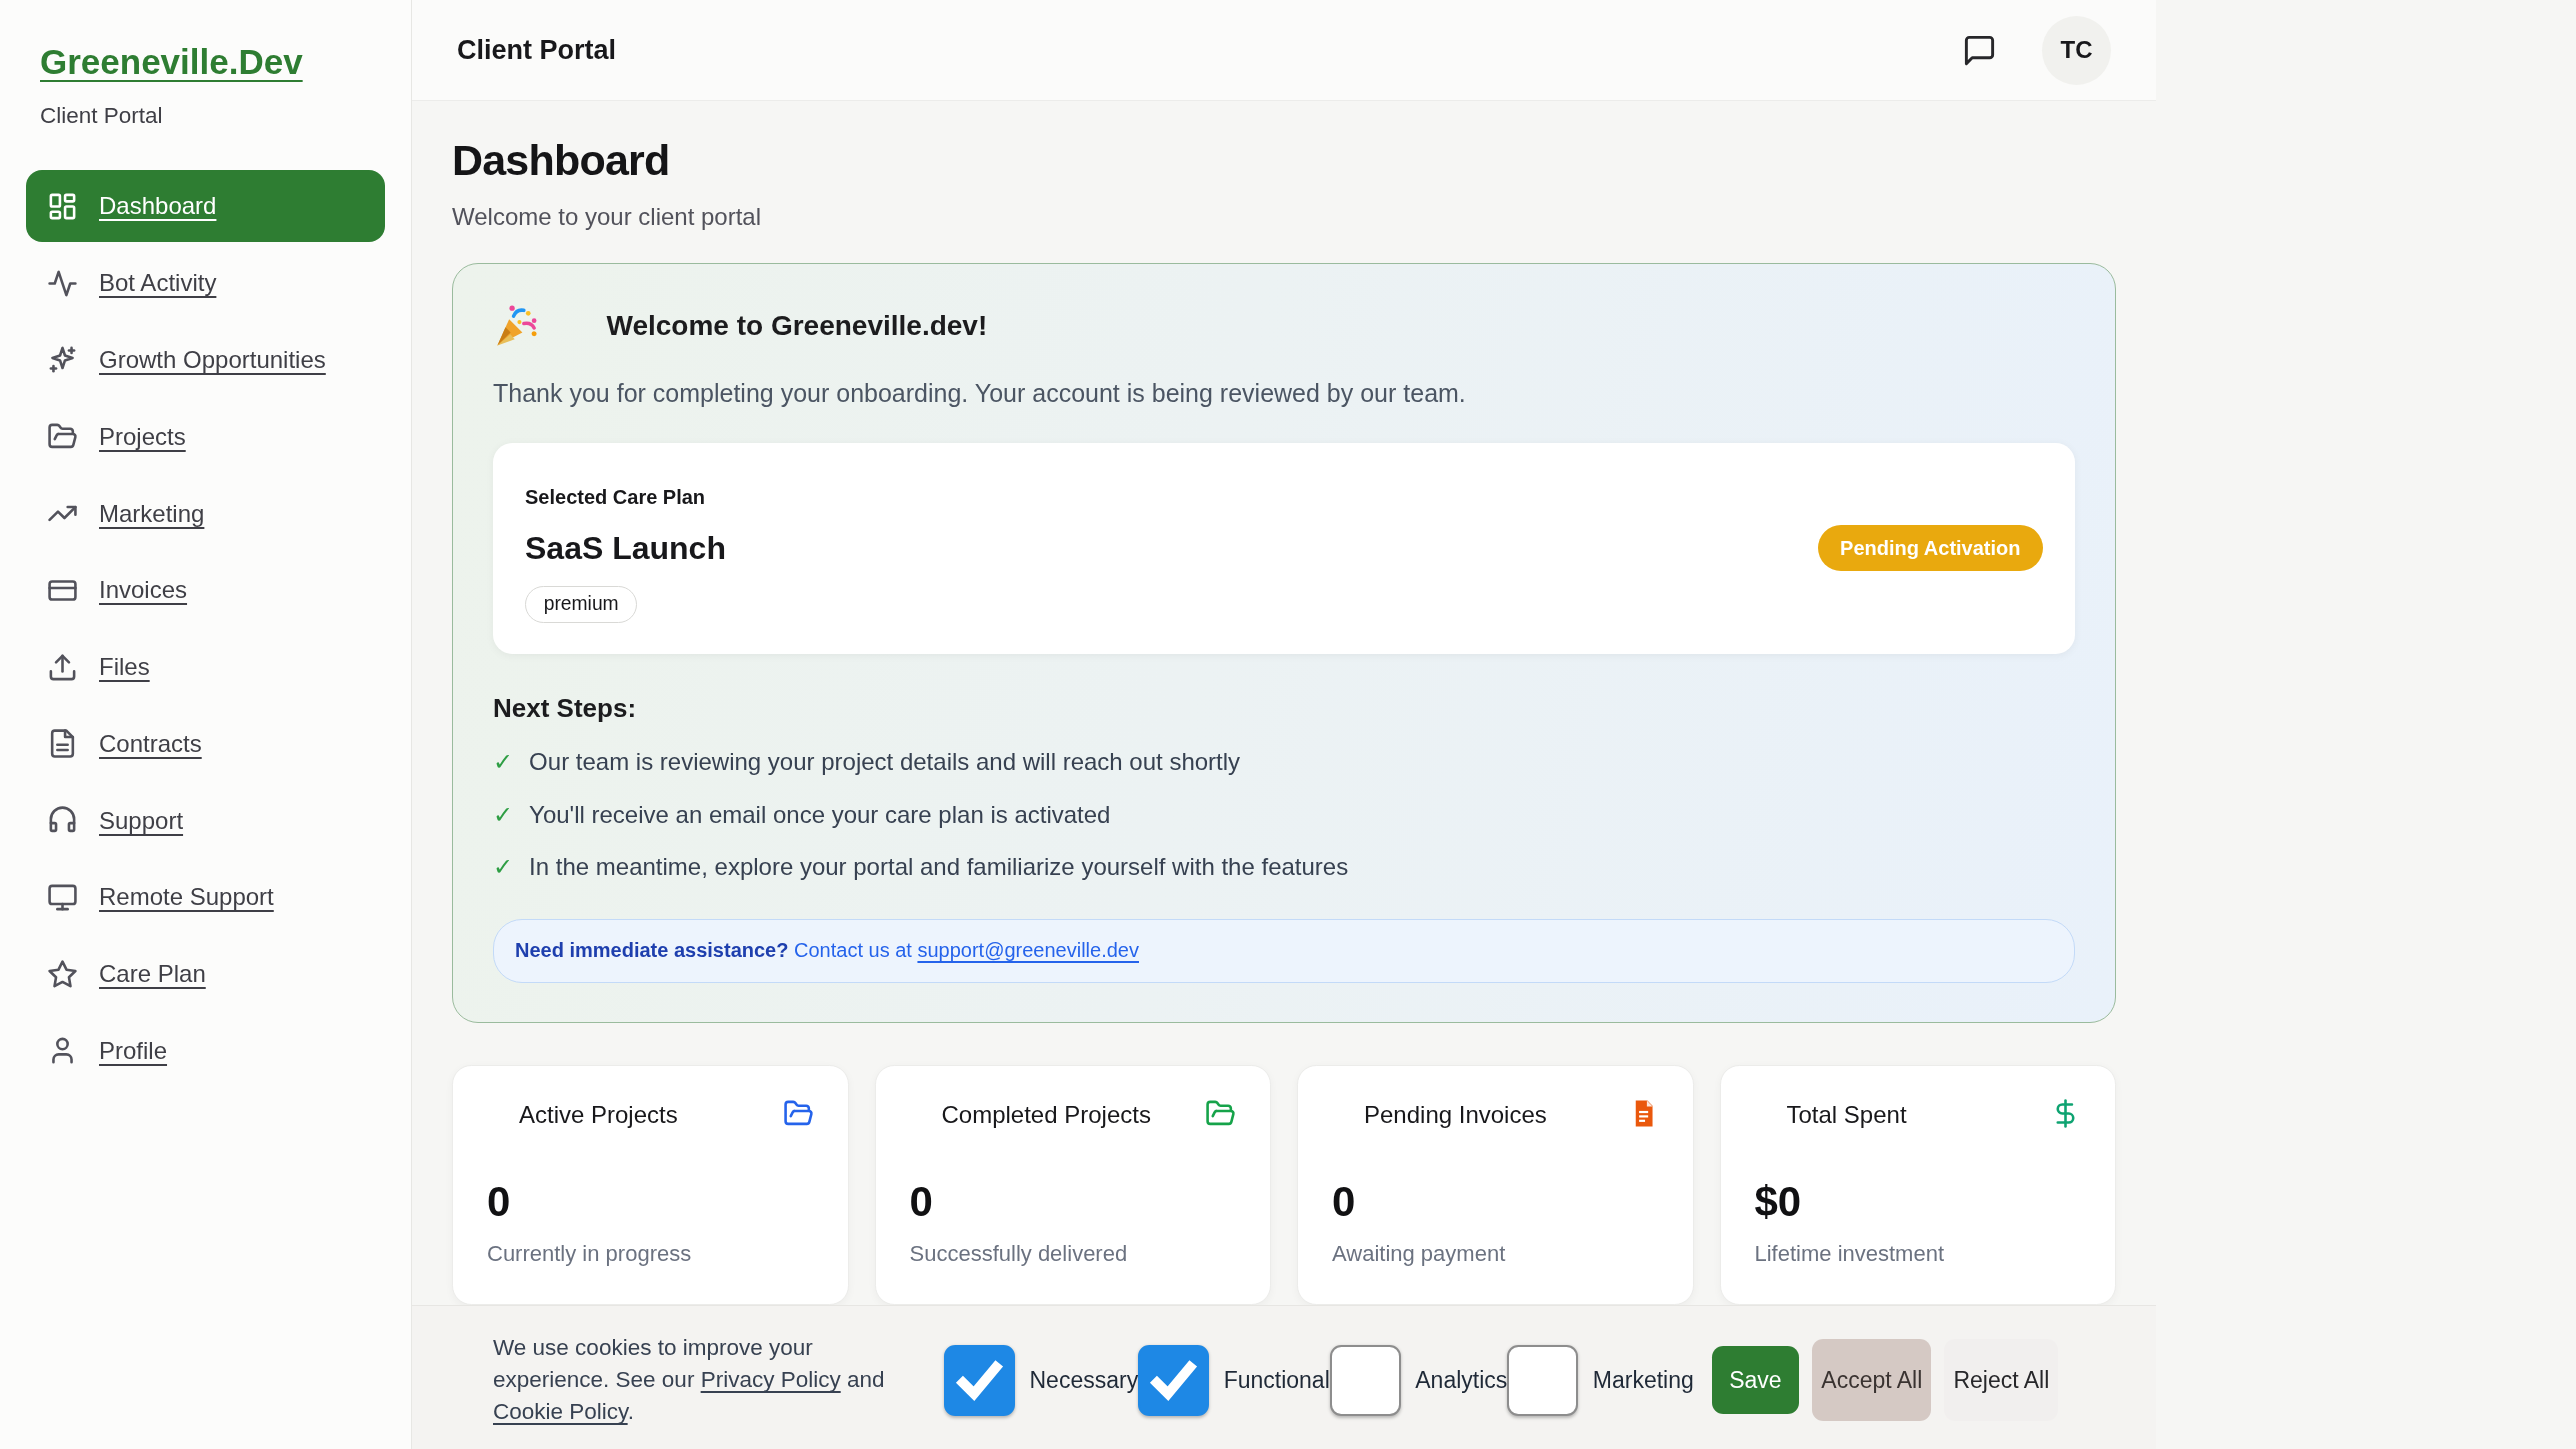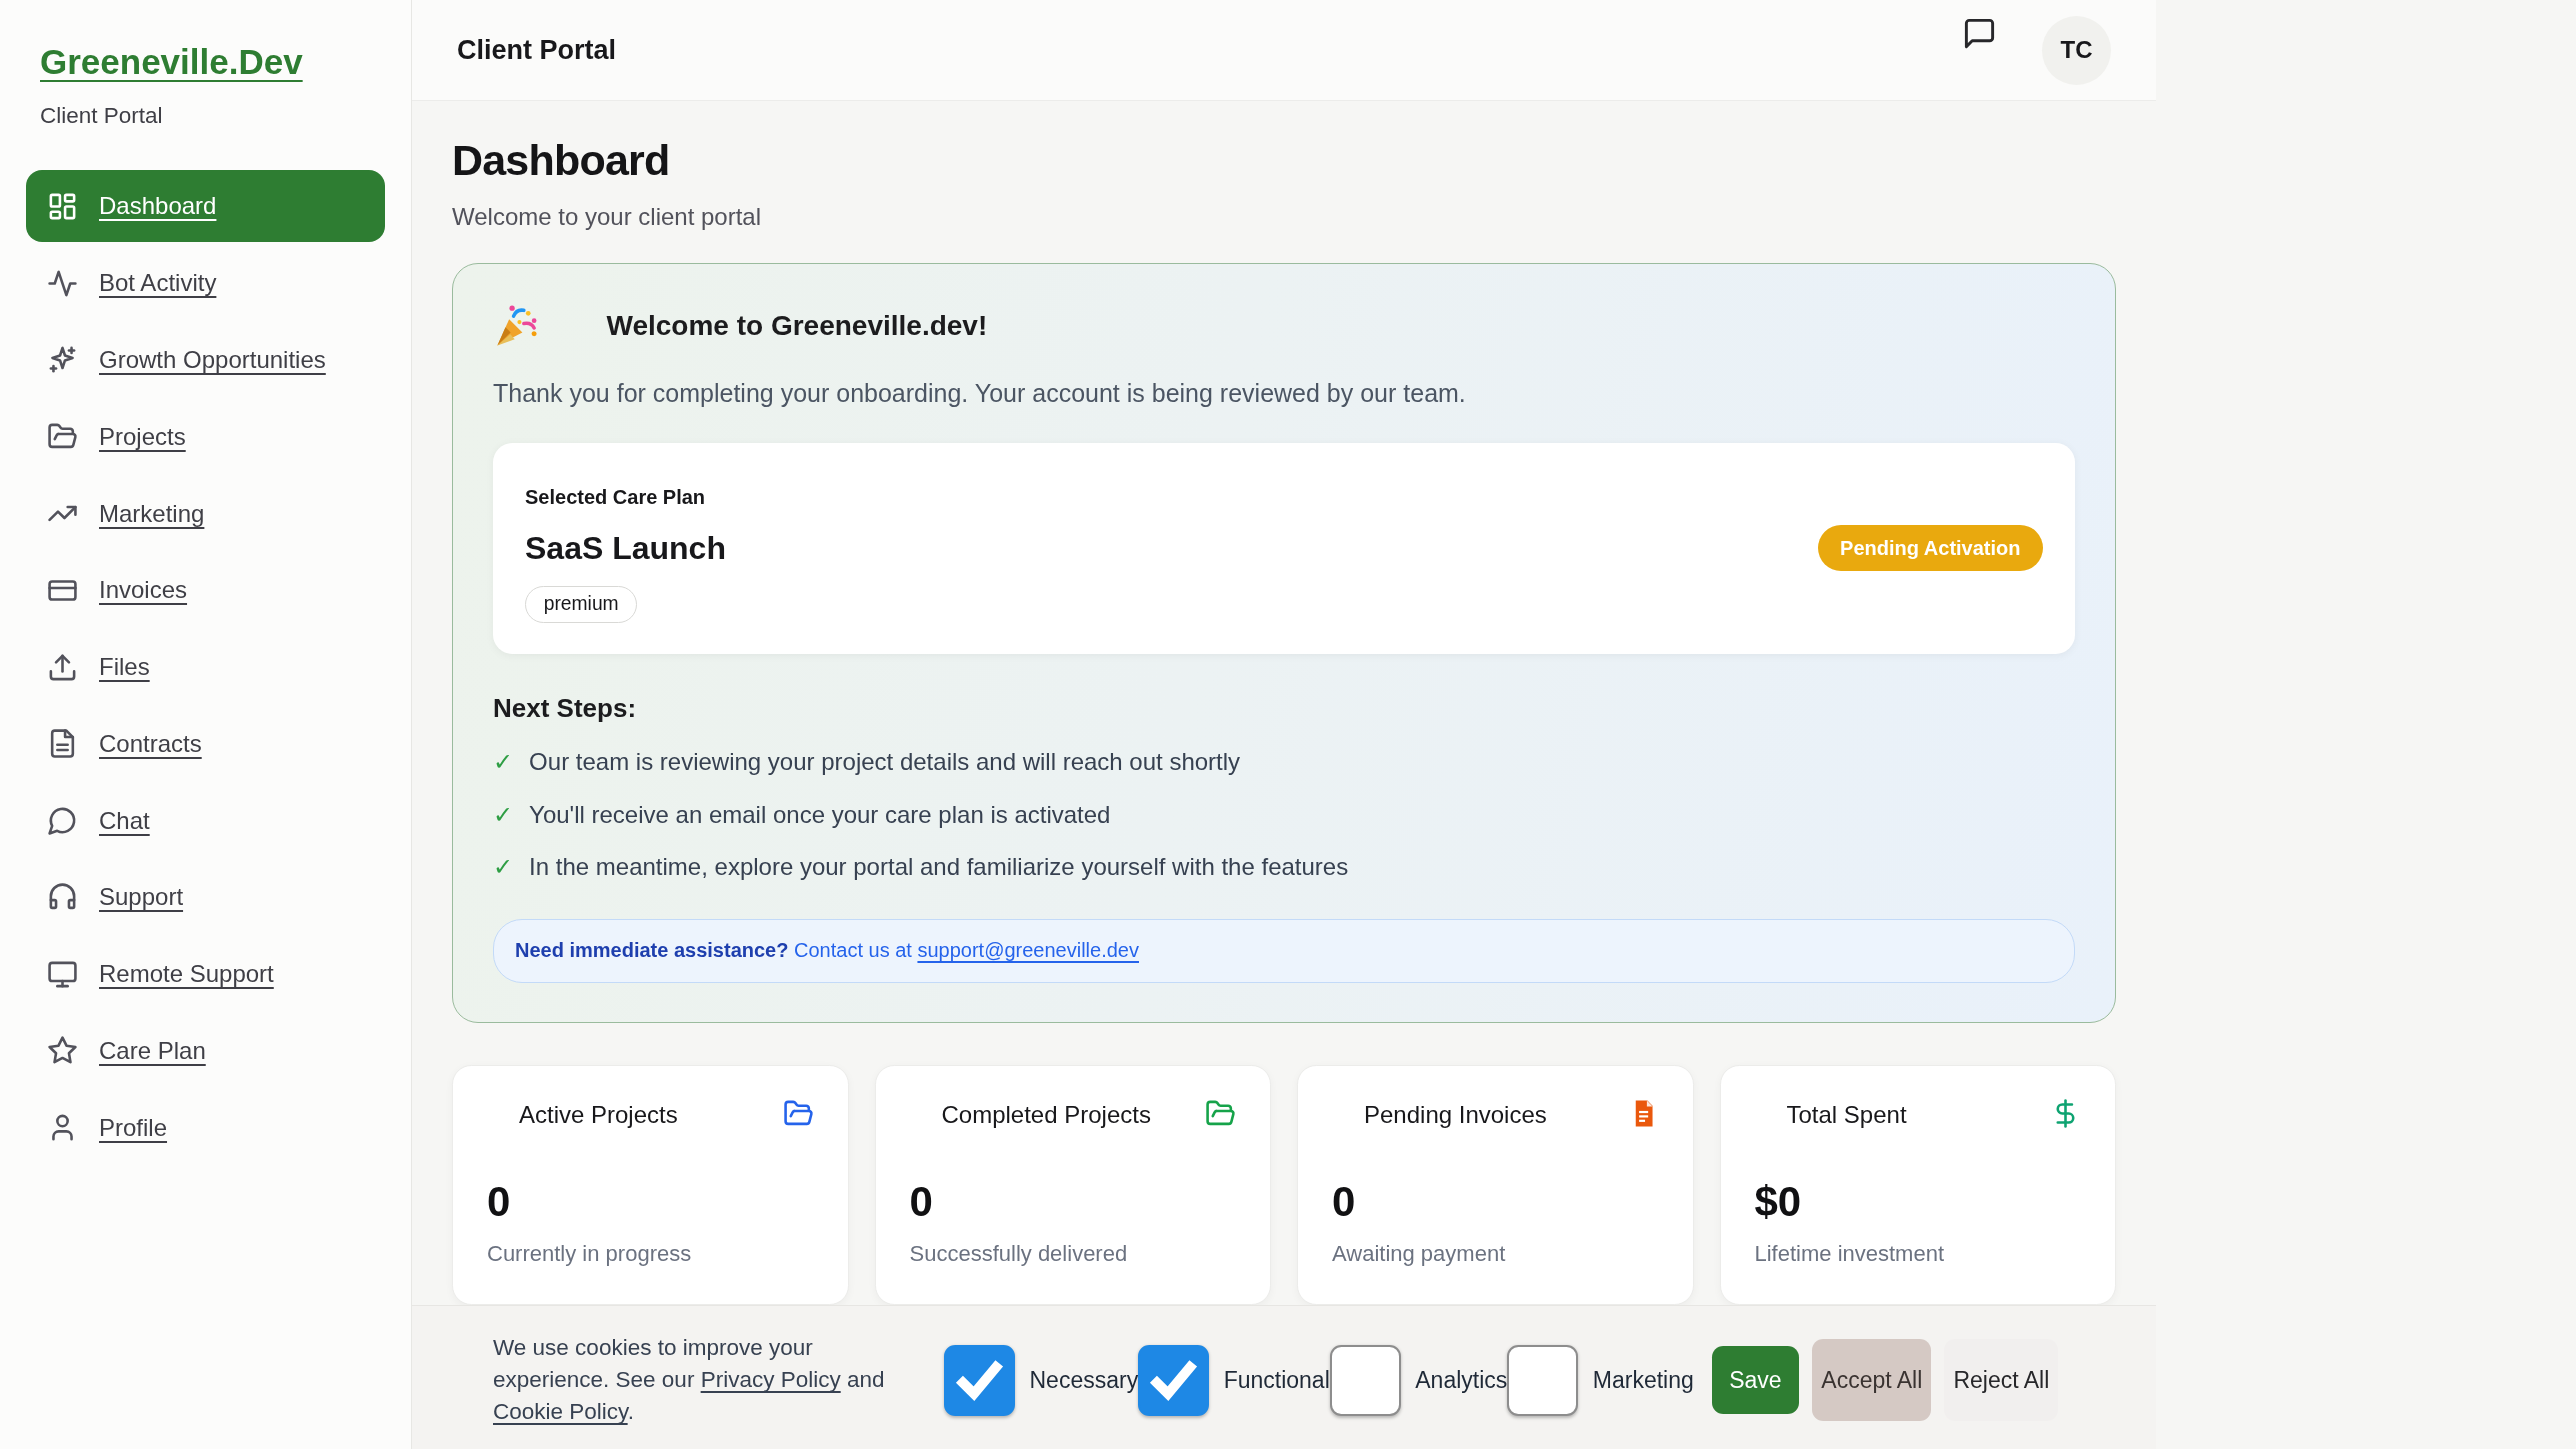--- a/index.html
+++ b/index.html
@@ -17,21 +17,21 @@
   .nav-item .nav-icon { width:31px; height:31px; color:#52525b; flex:0 0 auto; display:flex; align-items:center; }
   .nav-item .nav-icon svg { width:31px; height:31px; }
   .nav-label { font-size:24px; text-decoration:underline; text-underline-offset:4.8px; text-decoration-thickness:1.6px; }
   .nav-item.active { background:#2e7d32; color:#ffffff; }
   .nav-item.active .nav-icon { color:#ffffff; }
 
   
   .main { flex:1 1 auto; display:flex; flex-direction:column; height:100%; min-width:0; }
   .topbar { height:101px; background:#fbfbfa; border-bottom:1.6px solid #ececea; display:flex; align-items:center; justify-content:space-between; padding:0 45px; flex:0 0 auto; }
   .topbar-title { font-size:27px; font-weight:bold; color:#18181b; }
-  .topbar-right { display:flex; gap:45px; }
+  .topbar-right { display:flex; align-items:center; gap:45px; }
   .chat-btn { background:none; border:none; cursor:pointer; width:35px; height:35px; color:#27272a; }
   .chat-btn svg { width:35px; height:35px; }
   .avatar { width:69px; height:69px; border-radius:50%; background:#f1f1ee; display:flex; align-items:center; justify-content:center; font-size:24px; font-weight:600; color:#18181b; cursor:pointer; }
 
   .content { flex:1 1 auto; padding:35px 40px 0 40px; }
   .page-title { font-size:43px; font-weight:bold; color:#151517; letter-spacing:-0.8px; }
   .page-subtitle { margin-top:17.7px; font-size:24px; color:#52525b; }
 
   
   .banner { margin-top:32px; border:1.6px solid #9abb9d; border-radius:26px; padding:39px 40px; background:linear-gradient(100deg,#edf3ec 0%,#ecf2f3 45%,#e9f1fa 100%); }
@@ -162,28 +162,20 @@
       <a class="nav-item">
         <span class="nav-icon">
             <svg viewBox="0 0 24 24" fill="none" stroke="currentColor" stroke-width="2" stroke-linecap="round" stroke-linejoin="round">
               <path d="M15 2H6a2 2 0 0 0-2 2v16a2 2 0 0 0 2 2h12a2 2 0 0 0 2-2V7Z"></path>
               <path d="M14 2v5h6"></path>
               <path d="M16 13H8"></path>
               <path d="M16 17H8"></path>
             </svg>
           </span>
         <span class="nav-label">Contracts</span>
-      </a>
-      <a class="nav-item">
-        <span class="nav-icon">
-            <svg viewBox="0 0 24 24" fill="none" stroke="currentColor" stroke-width="2" stroke-linecap="round" stroke-linejoin="round">
-              <path d="M7.9 20A9 9 0 1 0 4 16.1L2 22Z"></path>
-            </svg>
-          </span>
-        <span class="nav-label">Chat</span>
       </a>
       <a class="nav-item">
         <span class="nav-icon">
             <svg viewBox="0 0 24 24" fill="none" stroke="currentColor" stroke-width="2" stroke-linecap="round" stroke-linejoin="round">
               <path d="M3 14v-3a9 9 0 0 1 18 0v3"></path>
               <path d="M3 14h3a1 1 0 0 1 1 1v4a1 1 0 0 1-1 1H4a1 1 0 0 1-1-1z"></path>
               <path d="M21 14h-3a1 1 0 0 0-1 1v4a1 1 0 0 0 1 1h2a1 1 0 0 0 1-1z"></path>
             </svg>
           </span>
         <span class="nav-label">Support</span>

